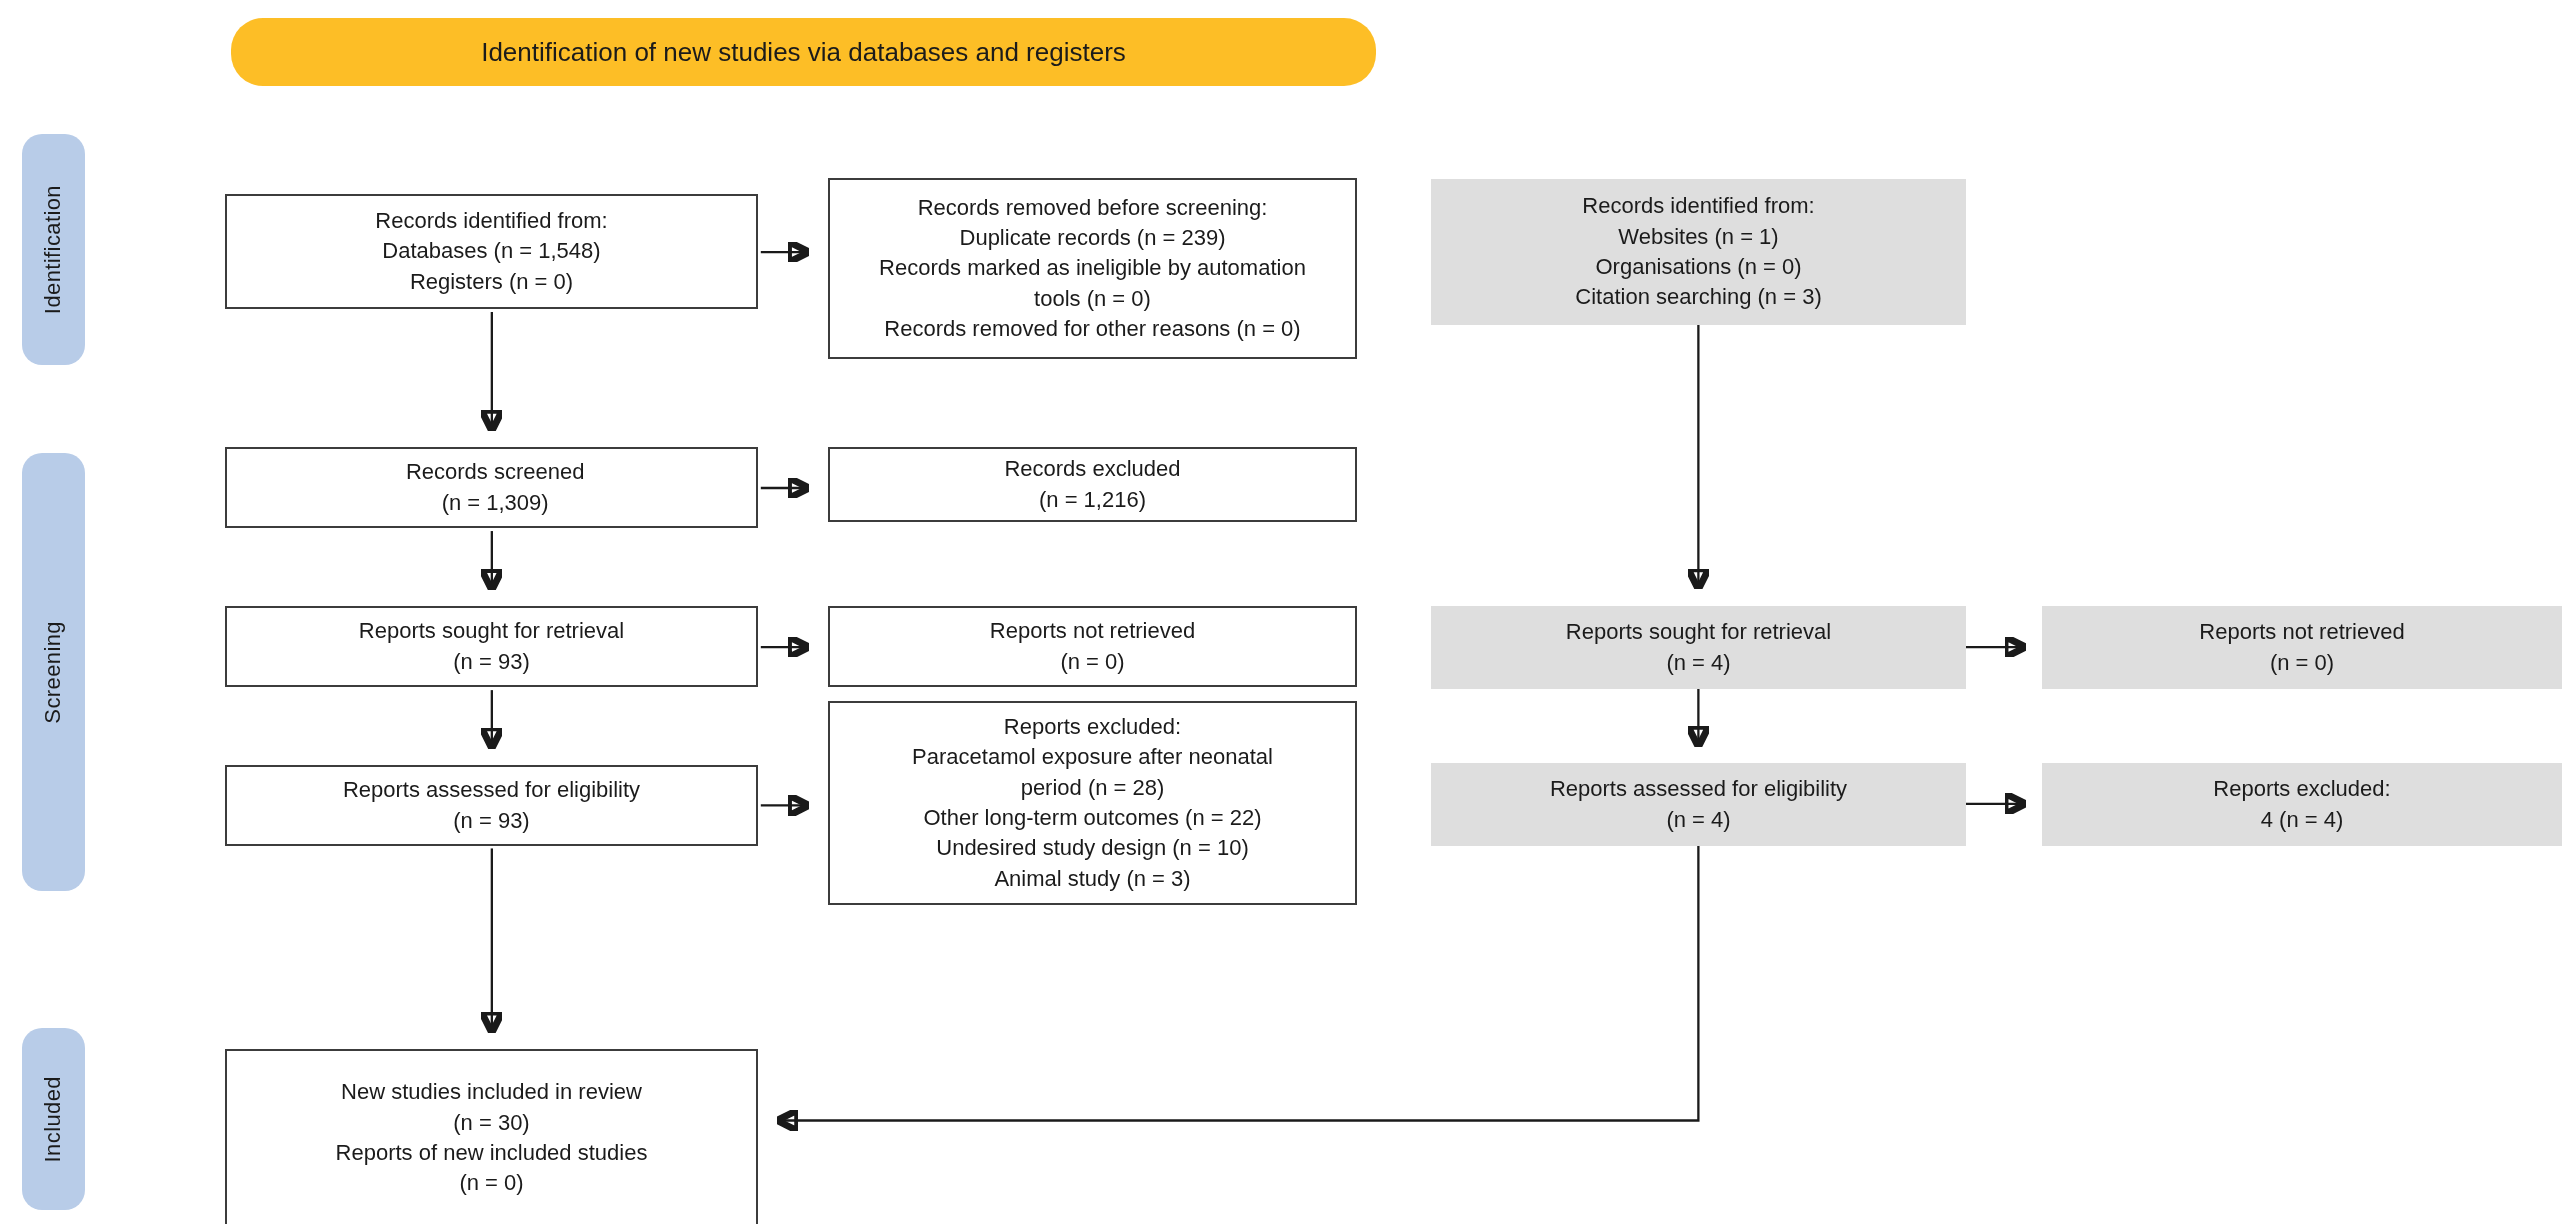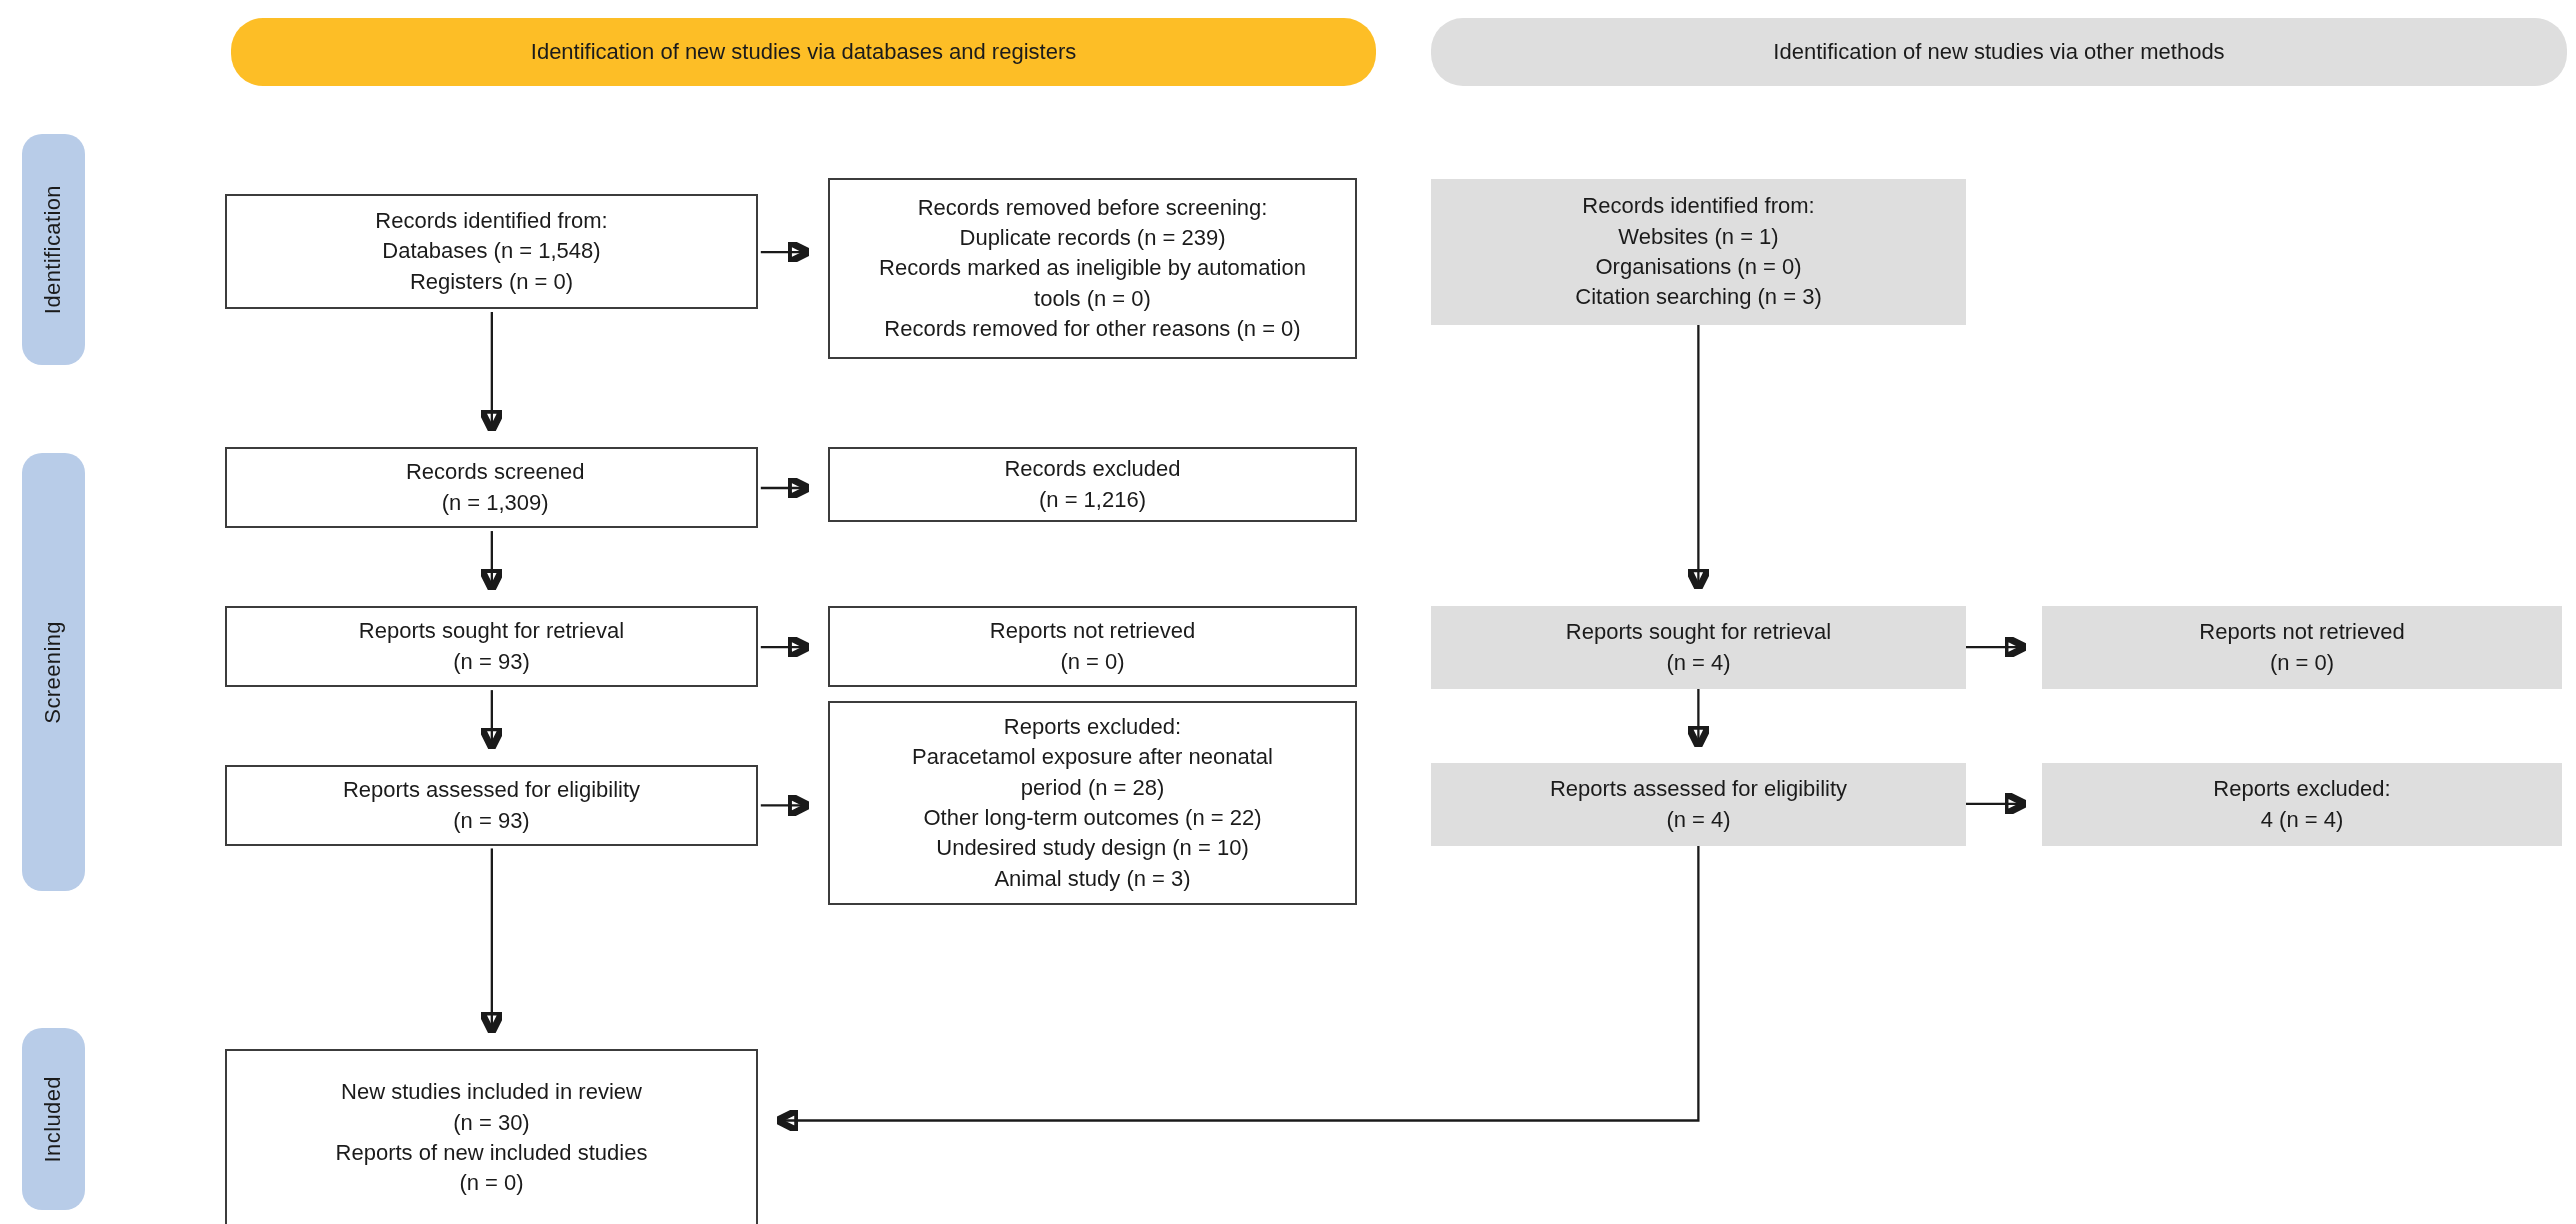--- a/index.html
+++ b/index.html
@@ -17,21 +17,21 @@
     font-family:"Liberation Sans","DejaVu Sans",sans-serif;
     color:var(--ink);
     position:relative;
     overflow:hidden;
   }
   .canvas{position:absolute;inset:0;}
   .titlebar{
     position:absolute;
     border-radius:32px;
     display:flex;align-items:center;justify-content:center;
-    font-size:22px;line-height:1.2;
+    font-size:26px;line-height:1.2;
     text-align:center;
   }
   .titlebar.yellow{background:var(--accent-yellow);}
   .titlebar.gray{background:var(--neutral-gray);}
   .stage{
     position:absolute;
     width:63px;
     background:var(--stage-blue);
     border-radius:20px;
     display:flex;align-items:center;justify-content:center;
@@ -55,21 +55,20 @@
   .node.gray{background:var(--neutral-gray);border:none;}
   svg.connectors{position:absolute;inset:0;width:2576px;height:1225px;pointer-events:none;}
   svg.connectors path{stroke:#1a1a1a;stroke-width:3;fill:none;}
 </style>
 </head>
 <body>
 
 <div class="canvas">
 
   <div class="titlebar yellow" style="left:231px;top:18.4px;width:1145px;height:68px;">Identification of new studies via databases and registers</div>
-  <div class="titlebar gray" style="left:1431px;top:18.4px;width:1136px;height:68px;">Identification of new studies via other methods</div>
 
   <div class="stage" style="left:21.5px;top:134px;height:231px;">
     <span>Identification</span>
   </div>
   <div class="stage" style="left:21.5px;top:453px;height:438px;">
     <span>Screening</span>
   </div>
   <div class="stage" style="left:21.5px;top:1028px;height:182px;">
     <span>Included</span>
   </div>

